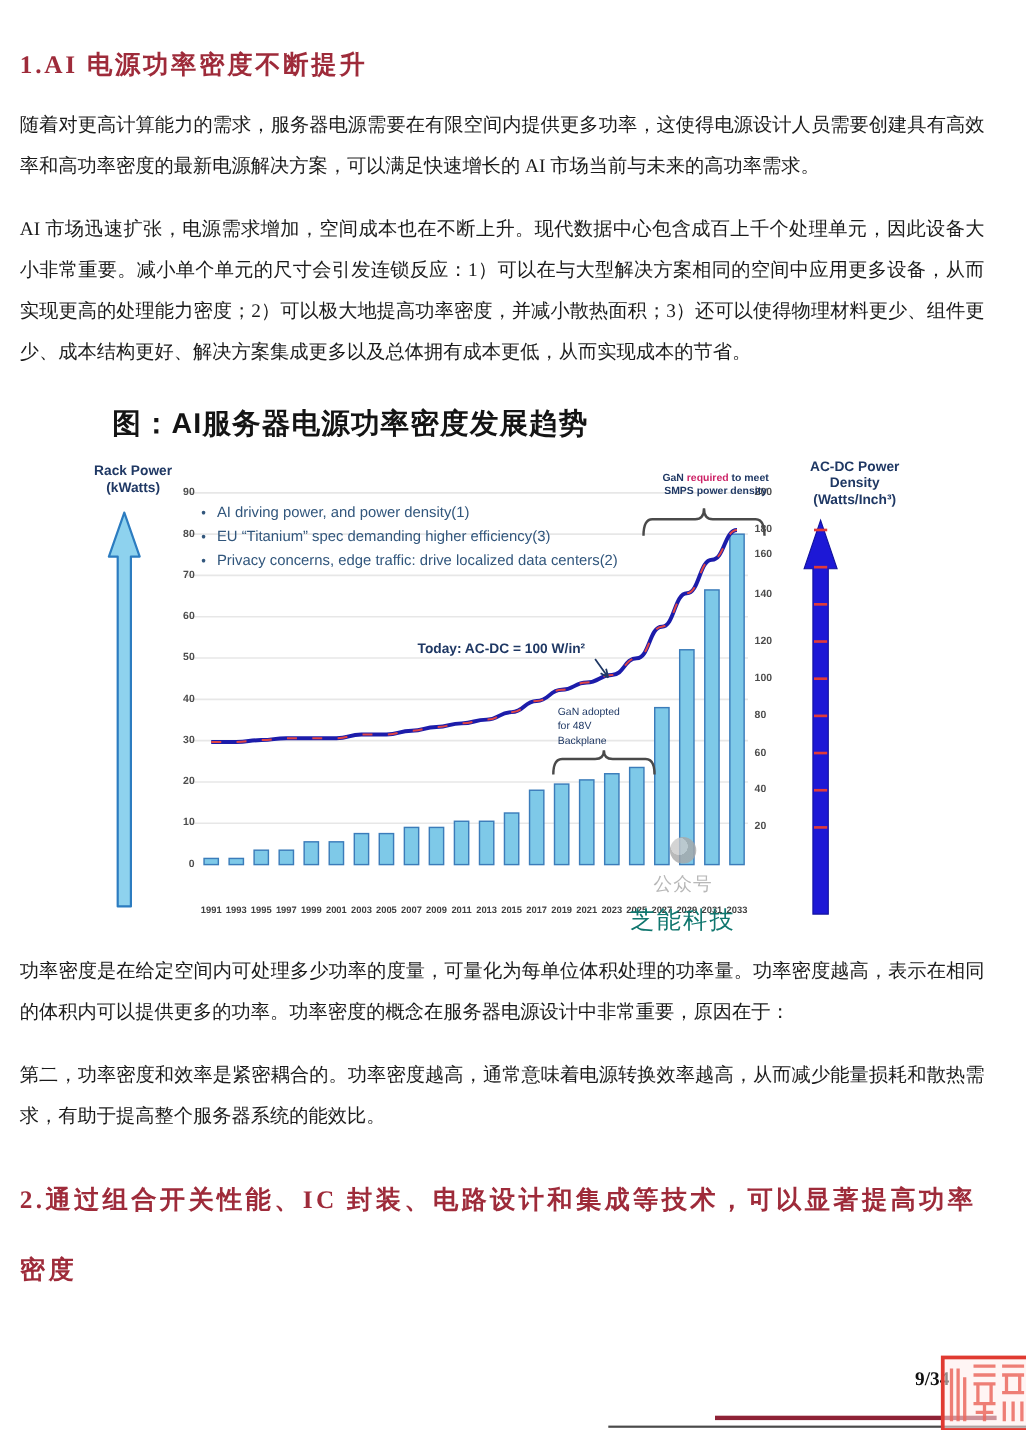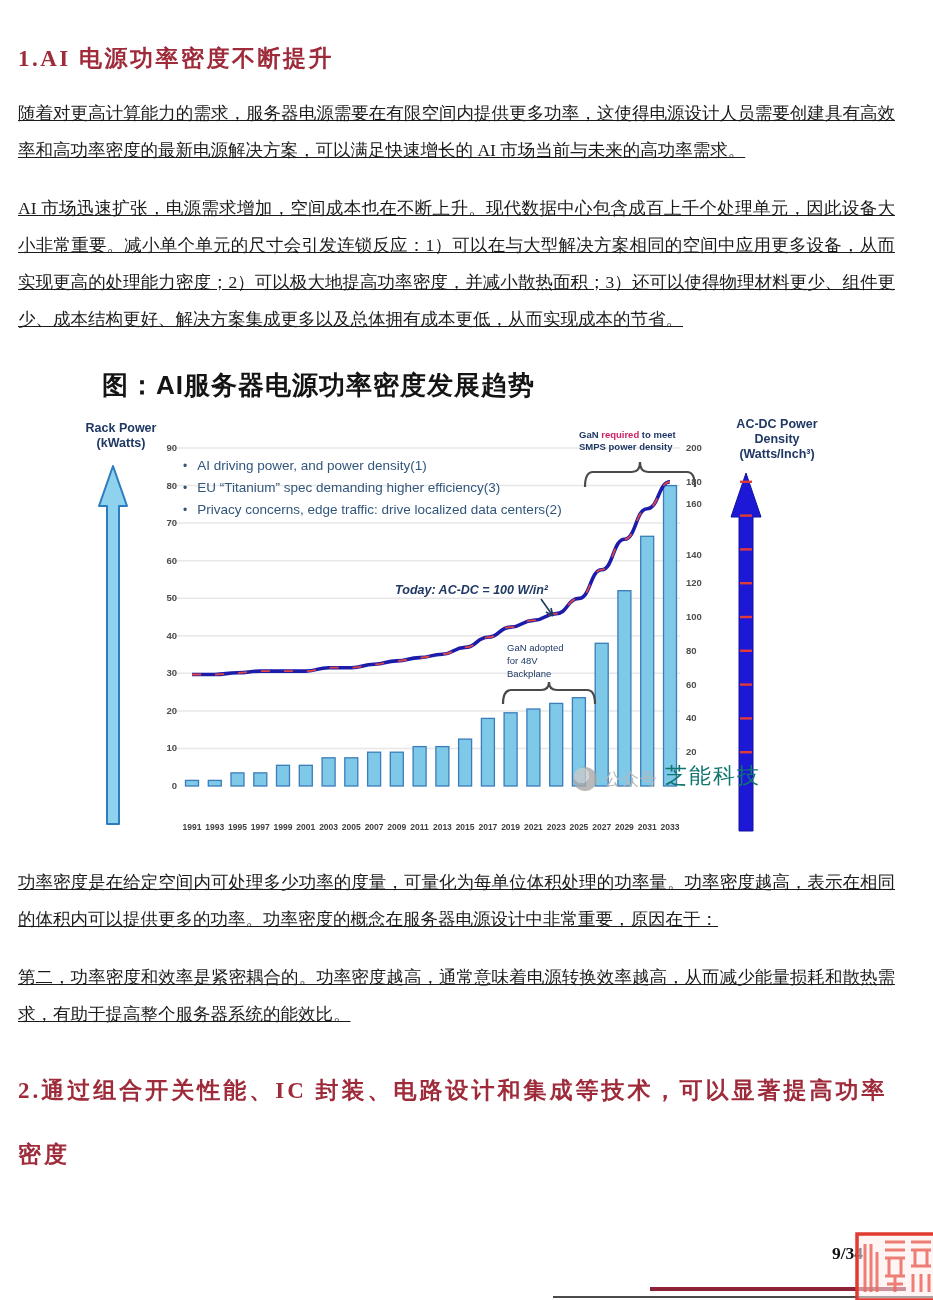--- a/index.html
+++ b/index.html
@@ -1,46 +1,46 @@
 <!DOCTYPE html>
 <html><head>
 <meta charset="utf-8">
 <style>
   html,body{margin:0;padding:0;background:#ffffff;}
   .page{position:relative;width:933px;height:1300px;background:#ffffff;overflow:hidden;
         box-sizing:border-box;padding:44px 38px 0 18px;
         font-family:"Liberation Serif",serif;color:#1b1b1b;}
   .sec-heading{color:#9e2b3a;font-size:23px;font-weight:bold;letter-spacing:2.5px;margin:0;line-height:30px;}
   .sec-heading-2{color:#9e2b3a;font-size:23px;font-weight:bold;letter-spacing:3px;margin:26px 0 0 0;line-height:64px;}
-  .para{font-size:17.5px;line-height:37px;text-align:justify;margin:21px 0 0 0;text-decoration:underline;}
+  .para{font-size:17.5px;line-height:37px;text-align:justify;margin:21px 0 0 0;}
   .fig-title{font-family:"Liberation Sans","DejaVu Sans",sans-serif;font-weight:bold;font-size:26px;
              color:#141414;margin:30px 0 0 84px;letter-spacing:1px;}
   
   .chart-wrap{position:relative;width:860px;height:430px;margin:10px 0 0 37px;
               font-family:"Liberation Sans","DejaVu Sans",sans-serif;}
   .chart-wrap svg.chart-svg{position:absolute;left:0;top:0;}
   .ticks-layer{position:absolute;left:0;top:0;width:100%;height:100%;pointer-events:none;}
   .tick{position:absolute;font-size:9.5px;font-weight:bold;color:#4d4d4d;}
   .tick-left{left:96px;width:26px;text-align:right;}
   .tick-right{left:631px;width:30px;text-align:left;}
   .xlab{position:absolute;top:379px;width:30px;text-align:center;font-size:8.5px;font-weight:bold;color:#3f3f3f;margin-top:30px;}
   .axis-label{position:absolute;font-weight:bold;color:#1f3864;font-size:12.5px;text-align:center;line-height:15px;}
   .axis-label-left{left:10px;top:8px;width:112px;}
   .axis-label-right{left:648px;top:4px;width:148px;}
   .bullets{position:absolute;left:128px;top:42px;color:#31567c;font-size:13.5px;line-height:22px;}
   .bullet-row{display:flex;gap:10px;}
   .b-dot{font-size:12px;}
-  .gan-required{position:absolute;left:524px;top:16px;width:175px;font-size:9.5px;
+  .gan-required{position:absolute;left:508px;top:16px;width:175px;text-align:center;font-size:9.5px;
                 font-weight:bold;color:#1f3864;line-height:12px;}
   .gan-required .hl{color:#cc2266;}
-  .today-note{position:absolute;left:288px;top:170px;width:205px;text-align:right;font-style:italic;
+  .today-note{position:absolute;left:272px;top:170px;width:205px;text-align:right;
               font-weight:bold;font-size:12.5px;color:#1f3864;}
   .gan-adopted{position:absolute;left:452px;top:228px;width:96px;font-size:9.5px;
                font-weight:normal;color:#1f3864;line-height:13px;}
-  .wm{position:absolute;left:518px;top:348px;display:flex;align-items:flex-end;gap:7px;color:#b8b8b8;}
+  .wm{position:absolute;left:518px;top:348px;display:flex;align-items:center;gap:7px;color:#b8b8b8;flex-direction:column;}
   .wm-logo{width:24px;height:24px;border-radius:50%;
            background:radial-gradient(circle at 35% 35%, #c9c9c9 0 35%, #a8a8a8 36% 100%);opacity:.8;}
   .wm-prefix{font-size:17px;letter-spacing:1px;}
   .wm-name{font-size:22px;letter-spacing:2px;color:#0f766e;}
   
   .footer-pagenum{position:absolute;right:70px;bottom:36px;font-weight:bold;font-size:17.5px;color:#111;}
   .footer-redline{position:absolute;left:650px;bottom:9px;width:256px;height:4px;background:#8e2236;}
   .footer-grayline{position:absolute;left:553px;bottom:2px;width:380px;height:2px;background:#4a4a4a;}
   .seal{position:absolute;right:-6px;bottom:-2px;}
 </style>
@@ -122,21 +122,21 @@
         <div class="tick tick-left" style="top:141.7px">60</div>
         <div class="tick tick-left" style="top:104.1px">70</div>
         <div class="tick tick-left" style="top:66.6px">80</div>
         <div class="tick tick-left" style="top:29.0px">90</div>
         <div class="tick tick-right" style="top:333.2px">20</div>
         <div class="tick tick-right" style="top:299.4px">40</div>
         <div class="tick tick-right" style="top:265.6px">60</div>
         <div class="tick tick-right" style="top:231.8px">80</div>
         <div class="tick tick-right" style="top:198.0px">100</div>
         <div class="tick tick-right" style="top:164.2px">120</div>
-        <div class="tick tick-right" style="top:136px">140</div>
+        <div class="tick tick-right" style="top:122px">140</div>
         <div class="tick tick-right" style="top:85px">160</div>
         <div class="tick tick-right" style="top:62.8px">180</div>
         <div class="tick tick-right" style="top:29.0px">200</div>
         <div class="xlab" style="left:122.0px">1991</div>
         <div class="xlab" style="left:144.8px">1993</div>
         <div class="xlab" style="left:167.5px">1995</div>
         <div class="xlab" style="left:190.3px">1997</div>
         <div class="xlab" style="left:213.0px">1999</div>
         <div class="xlab" style="left:235.8px">2001</div>
         <div class="xlab" style="left:258.6px">2003</div>

